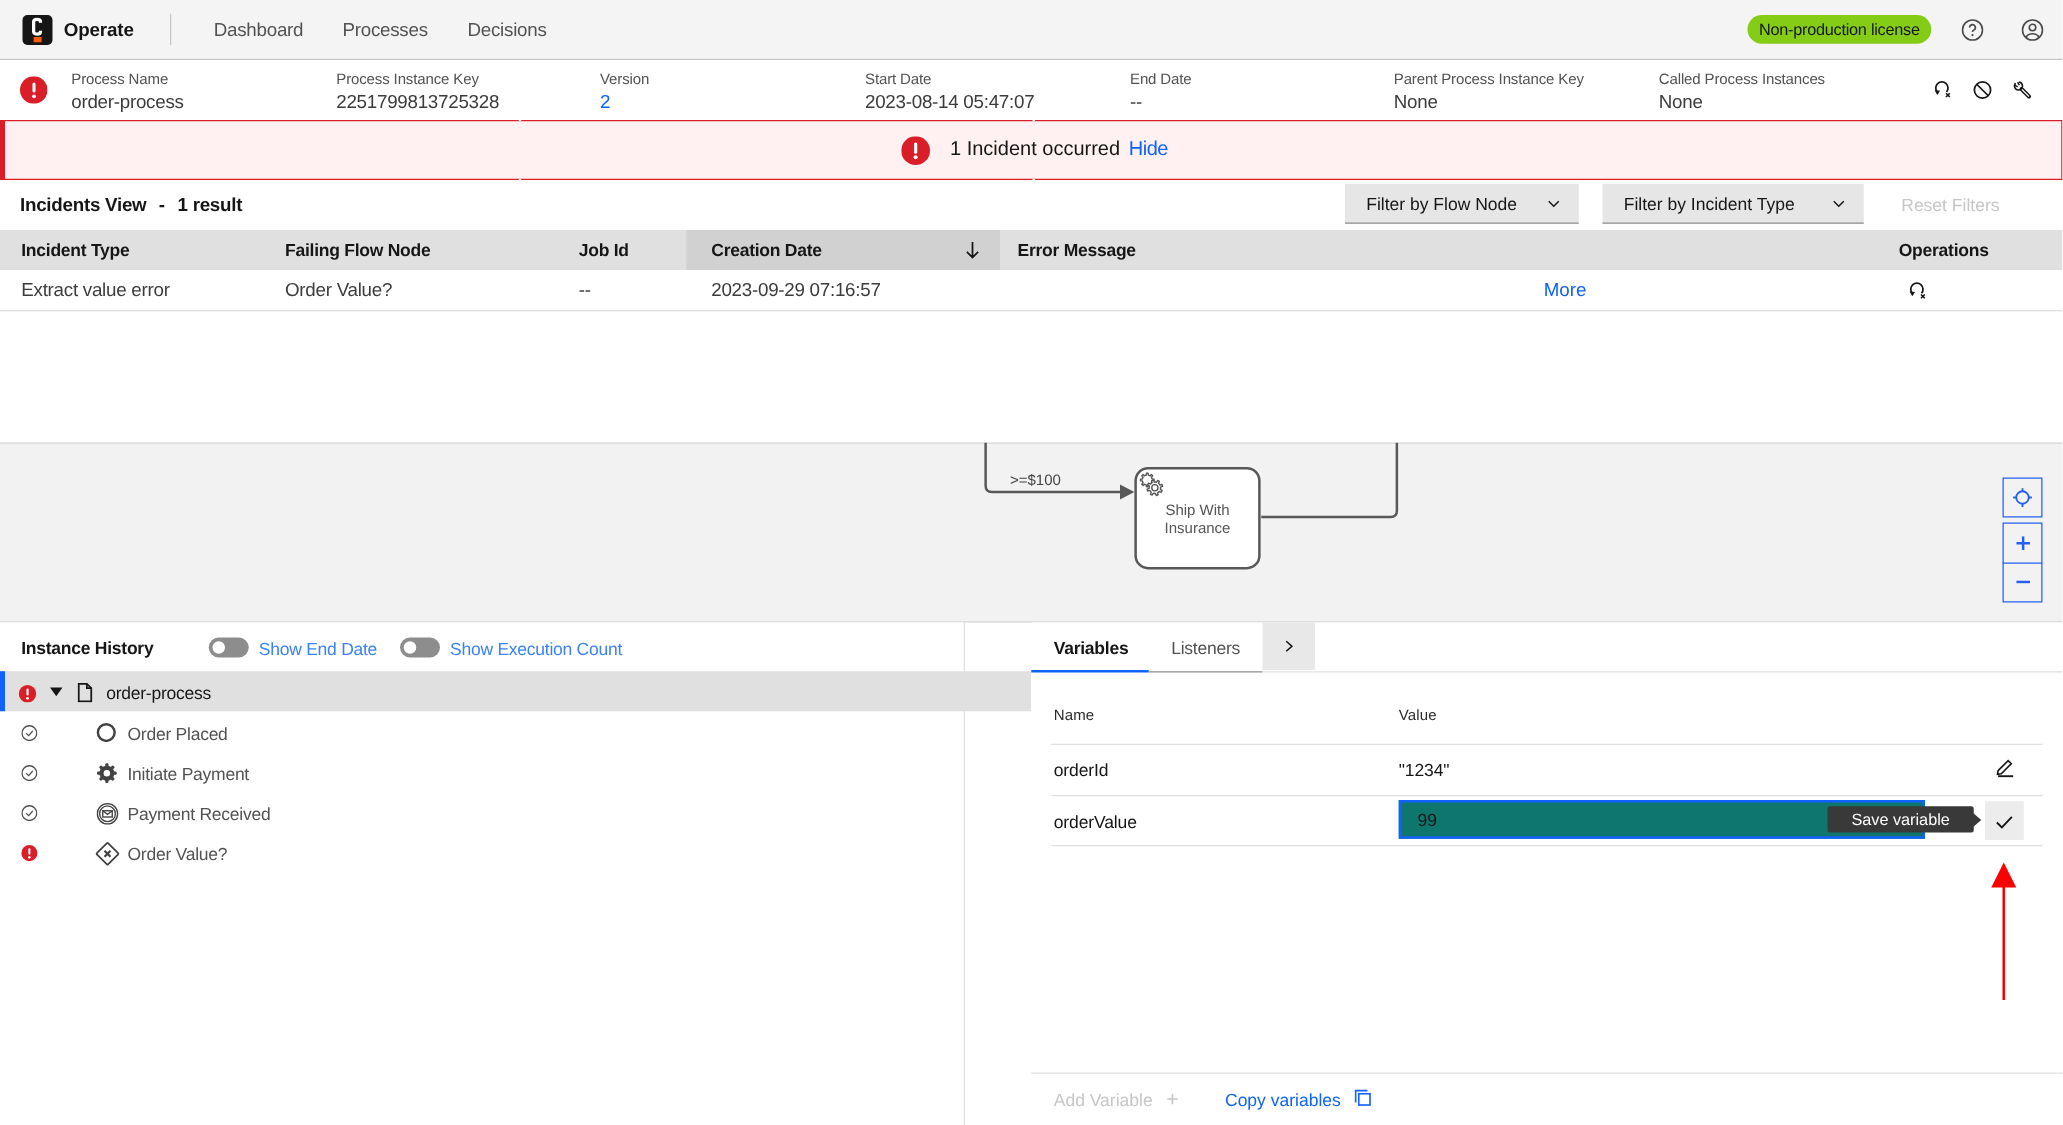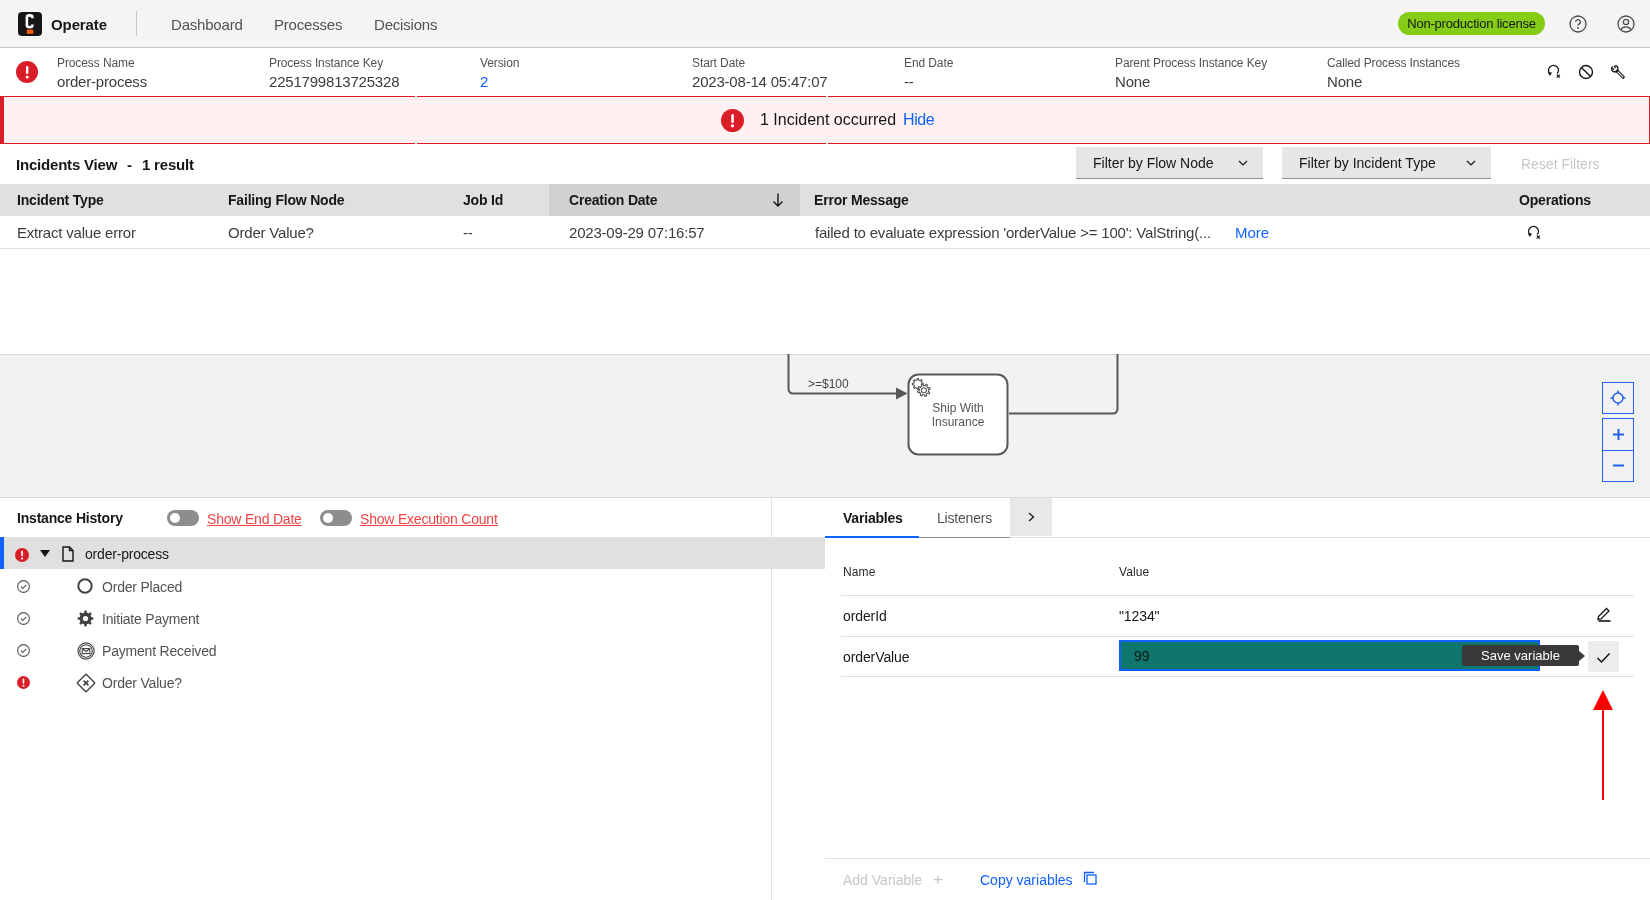--- a/index.html
+++ b/index.html
@@ -42,21 +42,21 @@
 #more { left:1235px; top:224px; font-size:15px; color:#0f62fe; }
 
 
 #diagram { left:0; top:354px; width:1650px; height:144px; background:#f2f2f2; border-top:1px solid #d8d8d8; border-bottom:1px solid #d8d8d8; }
 
 
 #bottomleft { left:0; top:498px; width:772px; height:402px; background:#fff; border-right:1px solid #e0e0e0; }
 #ihtitle { left:17px; top:510px; font-size:14px; font-weight:bold; letter-spacing:-0.2px; }
 .toggle { width:32px; height:16px; background:#8d8d8d; border-radius:8px; top:12px; }
 .toggle .knob { position:absolute; left:3px; top:3px; width:10px; height:10px; background:#fff; border-radius:5px; }
-.toglabel { top:13px; font-size:14px; color:#ef4444; letter-spacing:-0.2px;text-decoration:underline; }
+.toglabel { top:13px; font-size:14px; color:#3b82f6; letter-spacing:-0.2px; }
 #selrow { left:0; top:39px; width:825px; height:32px; background:#e0e0e0; border-left:4px solid #0f62fe; }
 .treelabel { font-size:14px; color:#525252; letter-spacing:-0.2px; }
 
 
 #bottomright { left:825px; top:498px; width:825px; height:402px; background:#fff; }
 .tabtxt { top:12px; font-size:14px; letter-spacing:-0.2px; }
 .varhdr { font-size:12px; color:#2a2a2a; letter-spacing:0.1px; }
 .vrow { font-size:14px; color:#161616; letter-spacing:-0.1px; }
 #editinput { left:1119px; top:640px; width:421px; height:31px; background:#0f766e; border:2px solid #0f62fe; }
 #editinput span { position:absolute; left:13px; top:6px; font-size:14px; color:#161616; }
@@ -171,21 +171,20 @@
   <svg class="abs" style="left:770px;top:192px" width="16" height="16" viewBox="0 0 16 16" fill="none" stroke="#161616" stroke-width="1.4">
       <path d="M8 1.5 V14 M3.5 9.5 L8 14 L12.5 9.5"></path>
     </svg>
   <div class="abs th" style="left:814px;">Error Message</div>
   <div class="abs th" style="left:1519px;">Operations</div>
   <div class="abs" id="trow"></div>
   <div class="abs td" style="left:17px;">Extract value error</div>
   <div class="abs td" style="left:228px;">Order Value?</div>
   <div class="abs td" style="left:463px;">--</div>
   <div class="abs td" style="left:569px;">2023-09-29 07:16:57</div>
-  <div class="abs td" style="left:815px;">failed to evaluate expression 'orderValue &gt;= 100': ValString(...</div>
   <div class="abs" id="more">More</div>
   <svg class="abs" style="left:1526px;top:224px" width="16" height="16" viewBox="0 0 16 16">
       <path d="M3.8 10.6 A4.9 4.9 0 1 1 11.2 10.6" fill="none" stroke="#161616" stroke-width="1.4"></path>
       <path d="M1.7 9.2 L6.1 9.5 L3.8 12.9 Z" fill="#161616"></path>
       <path d="M10.8 11.6 l3 3 M13.8 11.6 l-3 3" stroke="#161616" stroke-width="1.3"></path>
     </svg>
 
   <div class="abs" id="diagram"></div>
   <svg class="abs" style="left:0px;top:354px" width="1650" height="144" viewBox="0 0 1650 144">
     <path d="M788.5 0 V34.5 Q788.5 39.5 793.5 39.5 H896" fill="none" stroke="#585858" stroke-width="2"></path>

